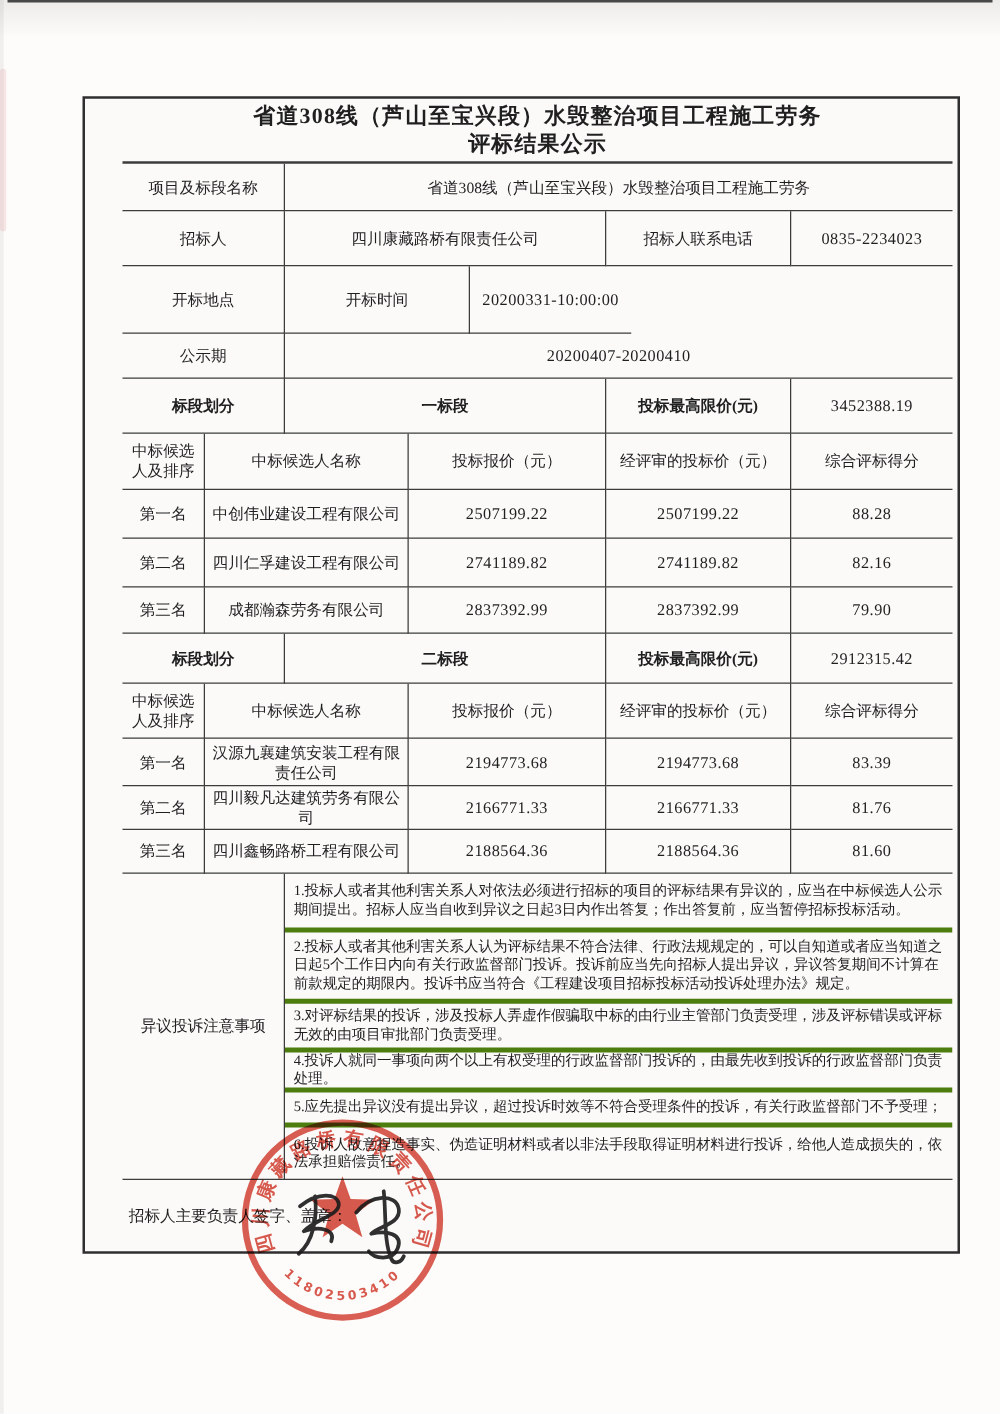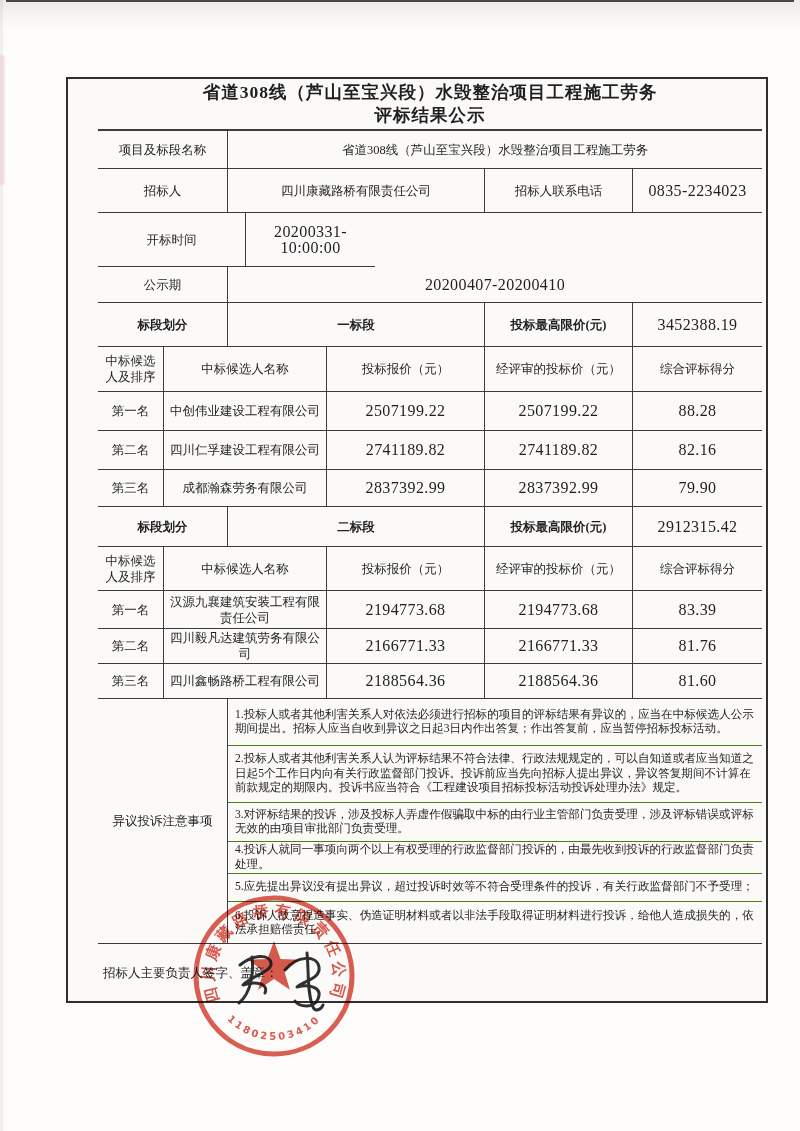--- a/index.html
+++ b/index.html
@@ -44,24 +44,24 @@
   .r-chead{height:45px;}
   .r-chead2{height:44px;}
   .r-c1,.r-c2{height:39px;}
   .r-c3{height:37px;}
   .r-c4{height:38px;}
   .r-c5,.r-c6{height:35px;}
   .r-notes{height:245px;}
   .r-sig{height:57px;}
   .r-sig .cell{justify-content:flex-start;text-align:left;padding-left:5px;}
 
-  .num{font-size:16px;letter-spacing:.4px;}
+  .num{font-size:13px;letter-spacing:.4px;}
   .notes-right{display:block;padding:0;text-align:left;}
   .note-item{
-    box-sizing:border-box;border-bottom:1px solid #4d7c0f;
+    box-sizing:border-box;border-bottom:4px solid #4d7c0f;
     display:flex;align-items:center;padding:1px 8px 1px 7px;
     font-size:11.6px;line-height:14.5px;text-align:left;overflow:hidden;
   }
   .note-item:nth-child(1){height:47px;}
   .note-item:nth-child(2){height:57px;}
   .note-item:nth-child(3){height:39px;}
   .note-item:nth-child(4){height:32px;}
   .note-item:nth-child(5){height:28px;}
   .note-item:nth-child(6){height:42px;border-bottom:none;}
 
@@ -91,20 +91,21 @@
   </div>
 
   <div class="row r-tenderer">
     <div class="cell w130">招标人</div>
     <div class="cell w257">四川康藏路桥有限责任公司</div>
     <div class="cell w148">招标人联系电话</div>
     <div class="cell w129 num">0835-2234023</div>
   </div>
 
   <div class="row r-venue">
+    <div class="cell w130">开标地点</div>
     <div class="cell w148">开标时间</div>
     <div class="cell w129 num">20200331-10:00:00</div>
   </div>
 
   <div class="row r-publicity">
     <div class="cell w130">公示期</div>
     <div class="cell w534 num">20200407-20200410</div>
   </div>
 
   <div class="row r-division">

